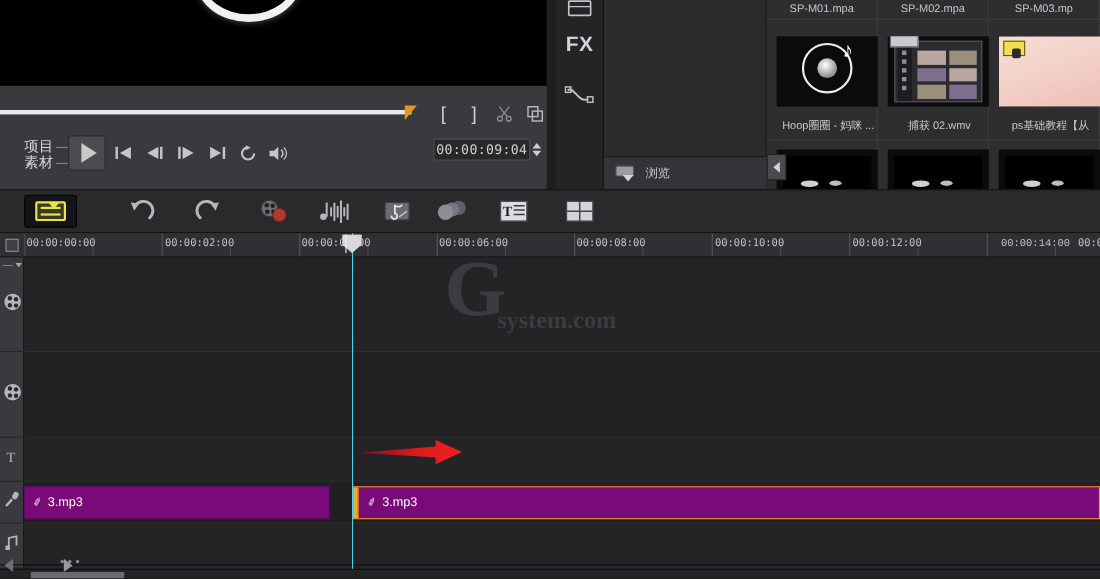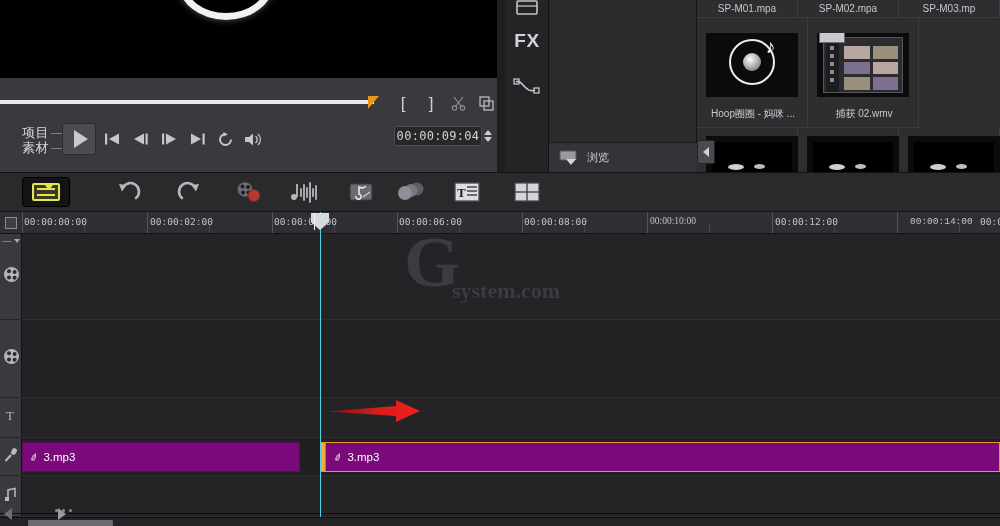--- a/index.html
+++ b/index.html
@@ -464,20 +464,29 @@
                   <div class="ss-tile"></div>
                 <div class="ss-tile c"></div>
                   <div class="ss-tile b"></div>
               </div>
             </div>
             <div class="ss-top"></div>
           </div>
           <div class="media-cap">捕获 02.wmv</div>
         </div>
 
+        <div class="media-cell">
+          <div class="media-thumb">
+            <div class="ps-bg"></div>
+            <div class="ps-badge">
+              <div class="ps-badge-i"></div>
+            </div>
+          </div>
+          <div class="media-cap">ps基础教程【从</div>
+        </div>
 
       </div>
 
       <div class="media-row" id="media-row-2">
         <div class="media-cell-2">
           <div class="media-thumb-2">
             <div class="dk-strip"></div>
               <div class="dk-el1"></div>
               <div class="dk-el2"></div>
           </div>
@@ -604,21 +613,21 @@
       <div class="ruler-tick-min" style="left: 437px;"></div>
       <div class="ruler-tick-min" style="left: 562px;"></div>
       <div class="ruler-tick-min" style="left: 687px;"></div>
       <div class="ruler-tick-min" style="left: 812px;"></div>
       <div class="ruler-tick-min" style="left: 937px;"></div>
       <div class="ruler-label" style="left: 2px;">00:00:00:00</div>
       <div class="ruler-label" style="left: 128px;">00:00:02:00</div>
       <div class="ruler-label" style="left: 252px;">00:00:04:00</div>
       <div class="ruler-label" style="left: 377px;">00:00:06:00</div>
       <div class="ruler-label" style="left: 502px;">00:00:08:00</div>
-      <div class="ruler-label" style="left: 628px; font-family: Liberation Serif, serif;">00:00:10:00</div>
+      <div class="ruler-label" style="left: 628px;">00:00:10:00</div>
       <div class="ruler-label" style="left: 753px;">00:00:12:00</div>
       <div class="ruler-label" style="left: 888px; font-family: Liberation Mono, monospace;">00:00:14:00</div>
       <div class="ruler-label" style="left: 958px;">00:00:16</div>
     </div>
 
   <div id="track-head-col">
     <div id="th-toggle">
       <span style="color:#aaa;font-size:9px;">—</span>
       <span style="width:0;height:0;border-top:4px solid #aaa;border-left:3px solid transparent;border-right:3px solid transparent;display:inline-block;"></span>
     </div>

